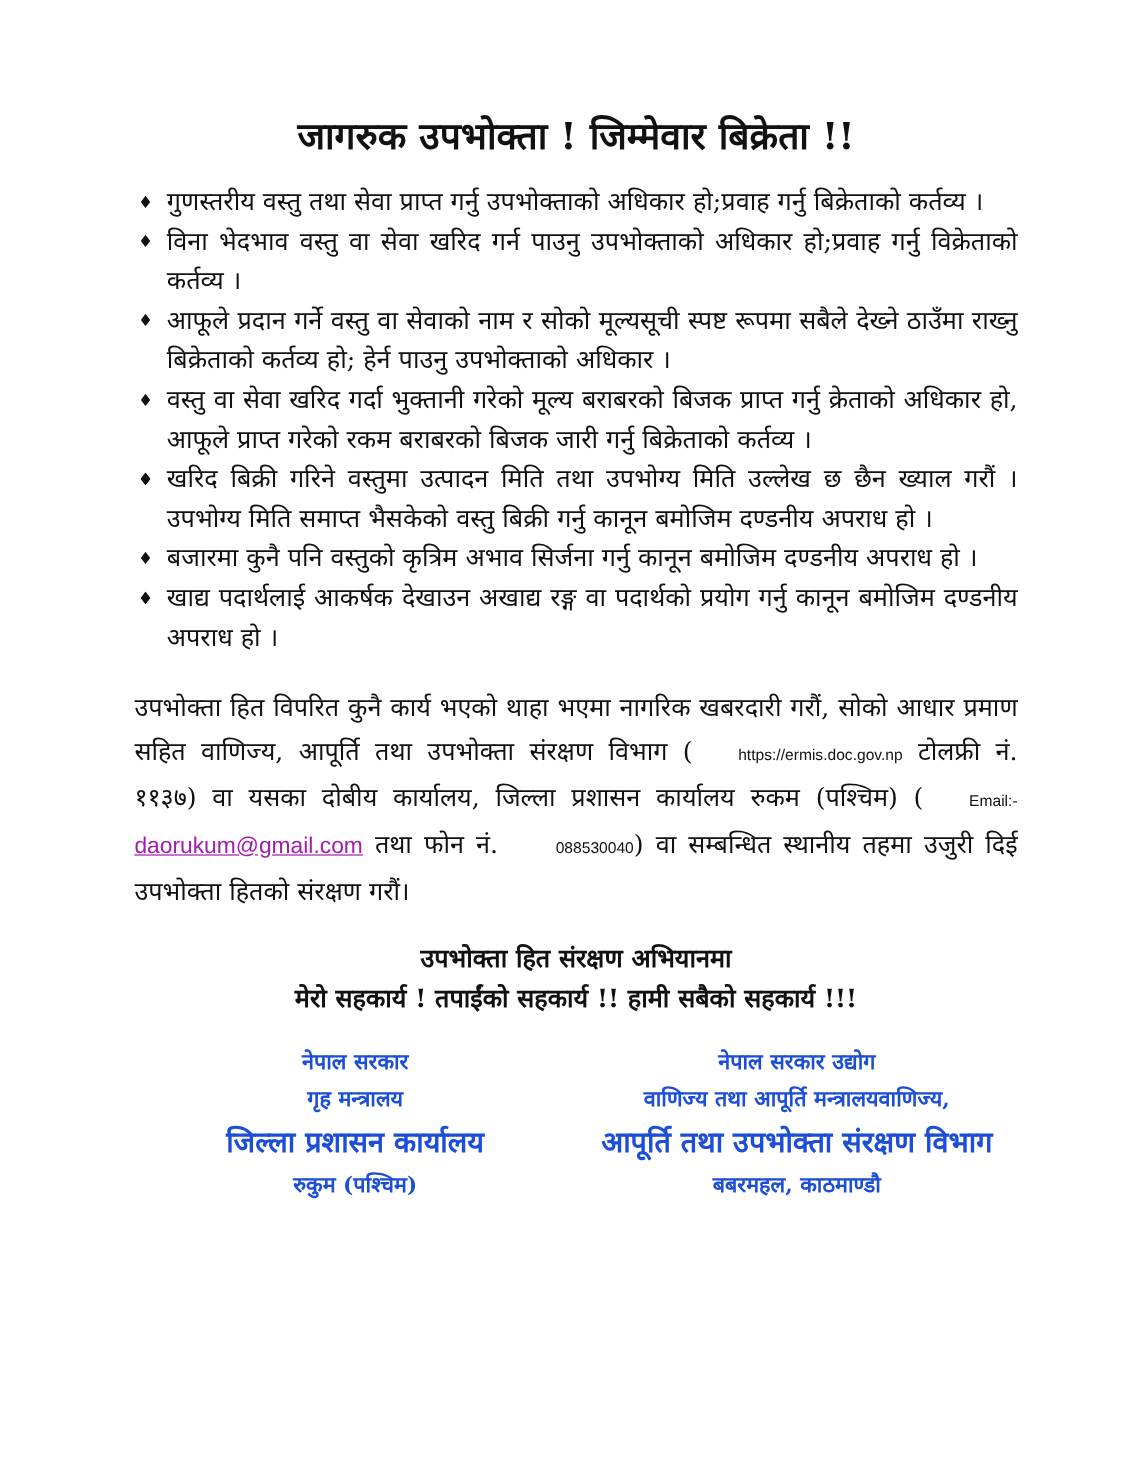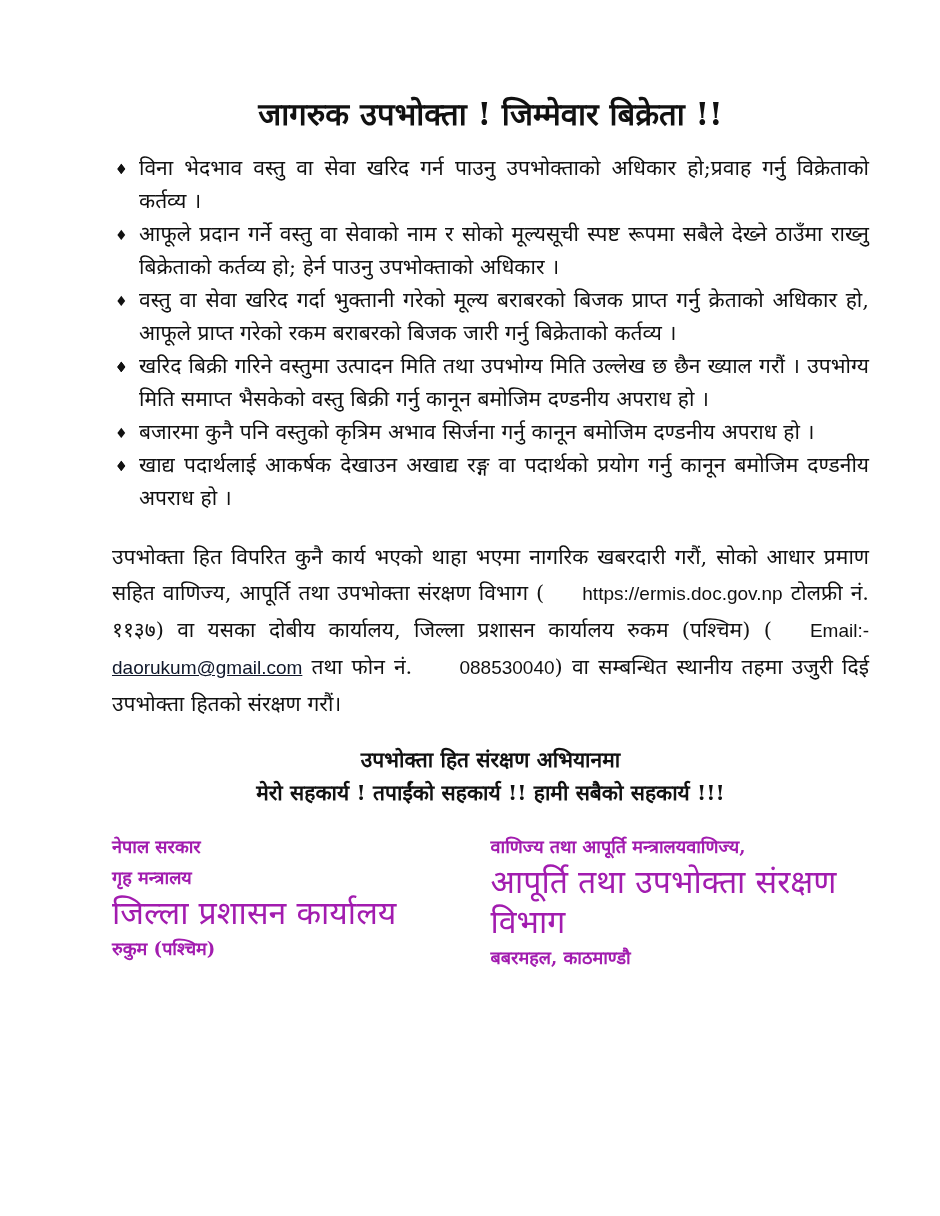--- a/index.html
+++ b/index.html
@@ -11,21 +11,21 @@
     width: 940px;
     height: 1216px;
     overflow: hidden;
     font-family: "DejaVu Serif", "Liberation Serif", serif;
     color: #111111;
   }
   .page {
     box-sizing: border-box;
     width: 940px;
     height: 1216px;
-    padding: 92px 71px 0 112px;
+    padding: 92px 92px 0 112px;
   }
   .doc-title {
     text-align: center;
     font-size: 31px;
     font-weight: 700;
     margin: 0 0 16px 0;
     line-height: 44px;
   }
   ul.bullets {
     list-style: none;
@@ -48,65 +48,66 @@
     color: #111111;
   }
   .notice {
     margin-top: 24px;
     text-align: justify;
     font-size: 21px;
     line-height: 36px;
   }
   .latin {
     font-family: "Liberation Sans", sans-serif;
-    font-size: 19px;
+    font-size: 13px;
     margin-left: 38px;
   }
   .email-link {
-    color: #0f172a;
+    color: #a21caf;
     text-decoration: underline;
     font-family: "Liberation Sans", sans-serif;
     font-size: 19px;
     margin-top: 10px;
   }
   .campaign {
     margin-top: 0;
     text-align: center;
     font-weight: 700;
     font-size: 21px;
     line-height: 33px;
   }
   .footer {
     display: flex;
     margin-top: 22px;
   }
   .footer .col {
     flex: 1;
-    color: #a21caf;
+    text-align: center;
+    color: #1d4ed8;
   }
   .footer .small-line {
     font-size: 18px;
     font-weight: 700;
     line-height: 31px;
   }
   .footer .org-title {
-    font-size: 32px;
-    font-weight: 400;
+    font-size: 24px;
+    font-weight: 700;
     line-height: 40px;
   }
 </style>
 </head>
 <body>
 
 <div class="page">
 
   <h1 class="doc-title">जागरुक उपभोक्ता ! जिम्मेवार बिक्रेता !!</h1>
 
   <ul class="bullets">
-    <li><span class="diamond">♦</span></li>
+    <li><span class="diamond">♦</span><span>गुणस्तरीय वस्तु तथा सेवा प्राप्त गर्नु उपभोक्ताको अधिकार हो;प्रवाह गर्नु बिक्रेताको कर्तव्य ।</span></li>
     <li><span class="diamond">♦</span><span>विना भेदभाव वस्तु वा सेवा खरिद गर्न पाउनु उपभोक्ताको अधिकार हो;प्रवाह गर्नु विक्रेताको कर्तव्य ।</span></li>
     <li><span class="diamond">♦</span><span>आफूले प्रदान गर्ने वस्तु वा सेवाको नाम र सोको मूल्यसूची स्पष्ट रूपमा सबैले देख्ने ठाउँमा राख्नु बिक्रेताको कर्तव्य हो; हेर्न पाउनु उपभोक्ताको अधिकार ।</span></li>
     <li><span class="diamond">♦</span><span>वस्तु वा सेवा खरिद गर्दा भुक्तानी गरेको मूल्य बराबरको बिजक प्राप्त गर्नु क्रेताको अधिकार हो, आफूले प्राप्त गरेको रकम बराबरको बिजक जारी गर्नु बिक्रेताको कर्तव्य ।</span></li>
     <li><span class="diamond">♦</span></li>
     <li><span class="diamond">♦</span></li>
     <li><span class="diamond">♦</span><span>खरिद बिक्री गरिने वस्तुमा उत्पादन मिति तथा उपभोग्य मिति उल्लेख छ छैन ख्याल गरौं । उपभोग्य मिति समाप्त भैसकेको वस्तु बिक्री गर्नु कानून बमोजिम दण्डनीय अपराध हो ।</span></li>
     <li><span class="diamond">♦</span><span>बजारमा कुनै पनि वस्तुको कृत्रिम अभाव सिर्जना गर्नु कानून बमोजिम दण्डनीय अपराध हो ।</span></li>
     <li><span class="diamond">♦</span></li>
     <li><span class="diamond">♦</span><span>खाद्य पदार्थलाई आकर्षक देखाउन अखाद्य रङ्ग वा पदार्थको प्रयोग गर्नु कानून बमोजिम दण्डनीय अपराध हो ।</span></li>
   </ul>
@@ -119,19 +120,20 @@
   </div>
 
   <div class="footer">
     <div class="col">
       <div class="small-line">नेपाल सरकार</div>
       <div class="small-line">गृह मन्त्रालय</div>
       <div class="org-title">जिल्ला प्रशासन कार्यालय</div>
       <div class="small-line">रुकुम (पश्चिम)</div>
     </div>
     <div class="col">
+      <div class="small-line">नेपाल सरकार उद्योग</div>
       <div class="small-line">वाणिज्य तथा आपूर्ति मन्त्रालयवाणिज्य,</div>
       <div class="org-title">आपूर्ति तथा उपभोक्ता संरक्षण विभाग</div>
       <div class="small-line">बबरमहल, काठमाण्डौ</div>
     </div>
   </div>
 
 </div>
 
 </body></html>

